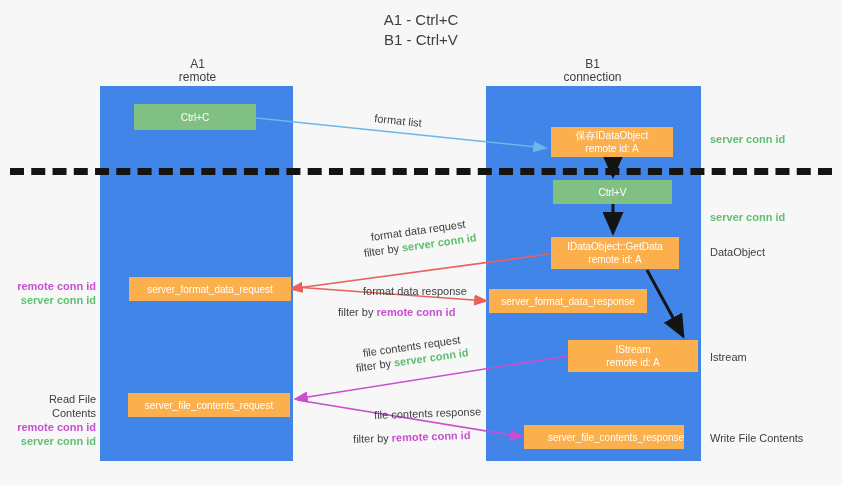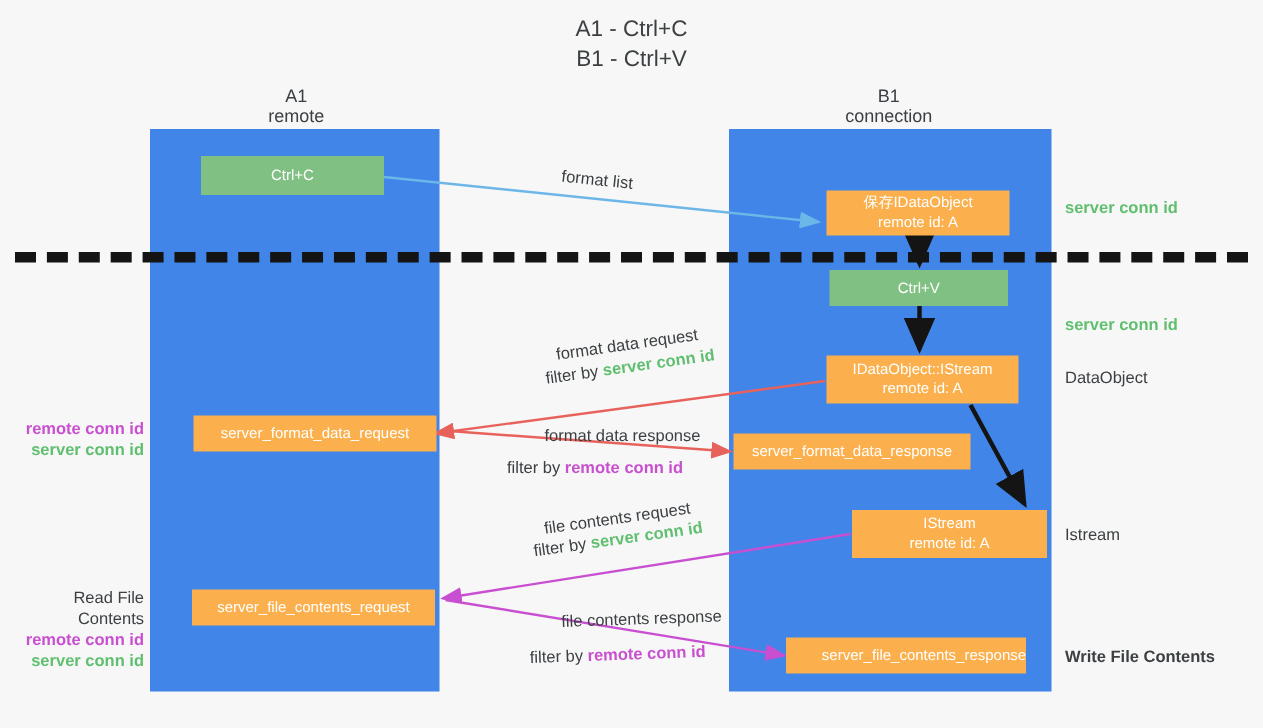--- a/index.html
+++ b/index.html
@@ -147,21 +147,21 @@
   <div class="box box-orange" style="left:551px; top:127px; width:122px; height:30px;">
     <span>保存IDataObject</span>
     <span>remote id: A</span>
   </div>
 
   <div class="box box-green" style="left:553px; top:180px; width:119px; height:24px;">
     <span>Ctrl+V</span>
   </div>
 
   <div class="box box-orange" style="left:551px; top:237px; width:128px; height:32px;">
-    <span>IDataObject::IStream</span>
+    <span>IDataObject::GetData</span>
     <span>remote id: A</span>
   </div>
 
   <div class="box box-orange" style="left:568px; top:340px; width:130px; height:32px;">
     <span>IStream</span>
     <span>remote id: A</span>
   </div>
 
   <div class="box box-orange" style="left:129px; top:277px; width:162px; height:24px;">
     <span>server_format_data_request</span>
@@ -216,21 +216,21 @@
   </div>
   <div class="side-label c-server" style="left:710px; top:210px;">
     <span>server conn id</span>
   </div>
   <div class="side-label" style="left:710px; top:245px;">
     <span>DataObject</span>
   </div>
   <div class="side-label" style="left:710px; top:350px;">
     <span>Istream</span>
   </div>
-  <div class="side-label" style="left:710px; top:431px;font-weight:bold;">
+  <div class="side-label" style="left:710px; top:431px;">
     <span>Write File Contents</span>
   </div>
 
   <div class="side-label" style="left:8px; top:279px; width:88px; text-align:right;">
     <div class="c-remote">remote conn id</div>
     <div class="c-server">server conn id</div>
   </div>
 
   <div class="side-label" style="left:4px; top:392px; width:92px; text-align:right;">
     <div>Read File Contents</div>

